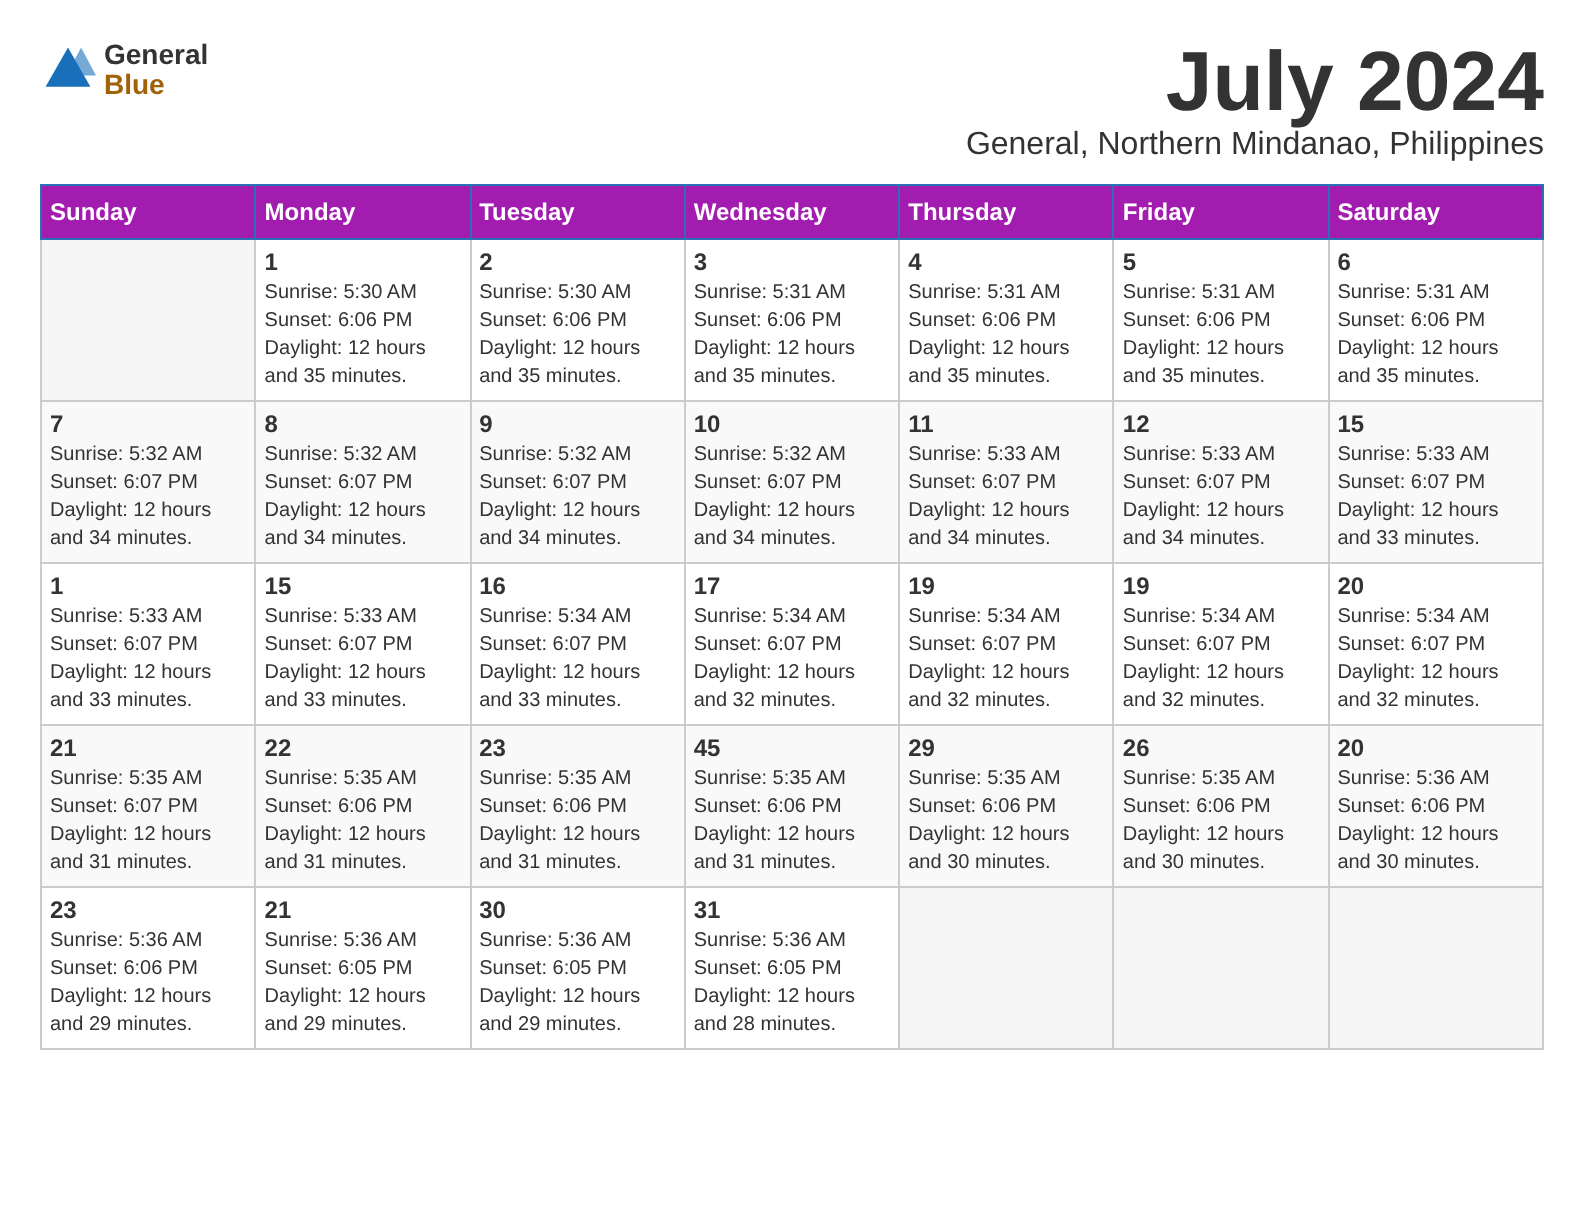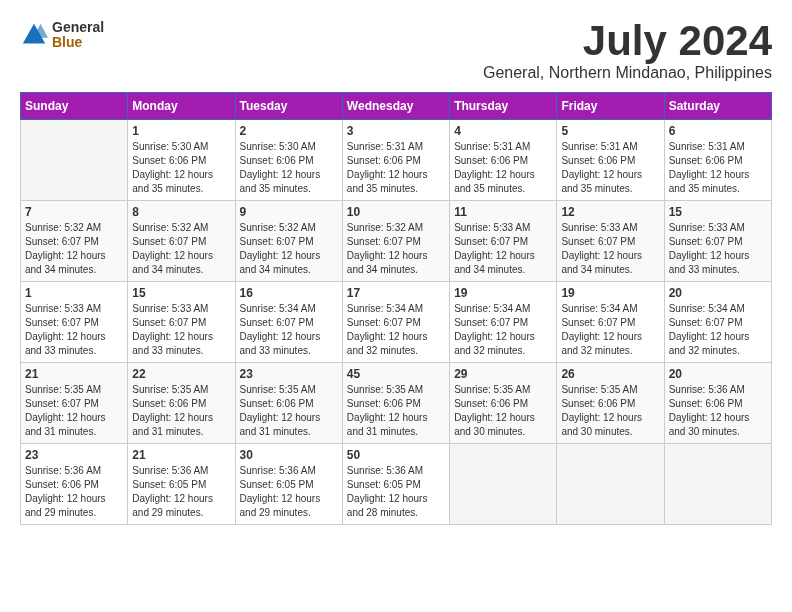--- a/index.html
+++ b/index.html
@@ -249,21 +249,21 @@
         </td>
         <td>
           <span class="day-number">21</span>
           <div class="day-info">Sunrise: 5:36 AM<br>Sunset: 6:05 PM<br>Daylight: 12 hours and 29 minutes.</div>
         </td>
         <td>
           <span class="day-number">30</span>
           <div class="day-info">Sunrise: 5:36 AM<br>Sunset: 6:05 PM<br>Daylight: 12 hours and 29 minutes.</div>
         </td>
         <td>
-          <span class="day-number">50</span>
+          <span class="day-number">31</span>
           <div class="day-info">Sunrise: 5:36 AM<br>Sunset: 6:05 PM<br>Daylight: 12 hours and 28 minutes.</div>
         </td>
         <td class="empty"></td>
         <td class="empty"></td>
         <td class="empty"></td>
       </tr>
     </tbody>
 </table>
 
 </body></html>

